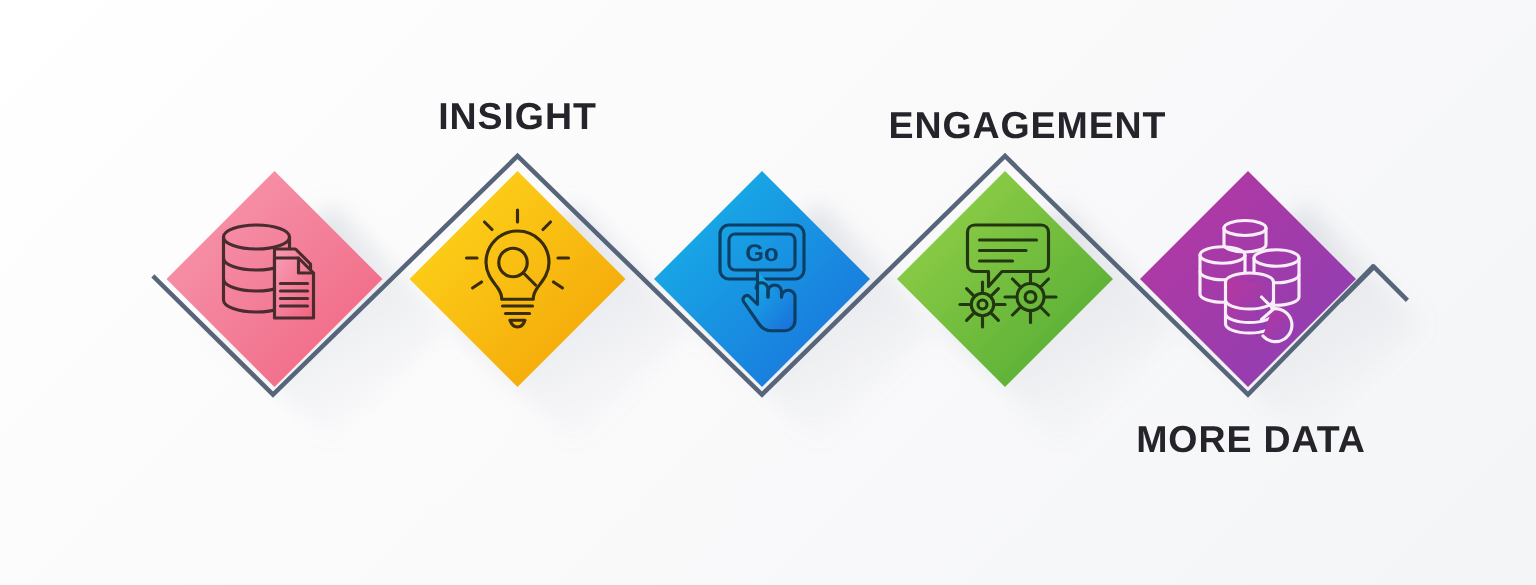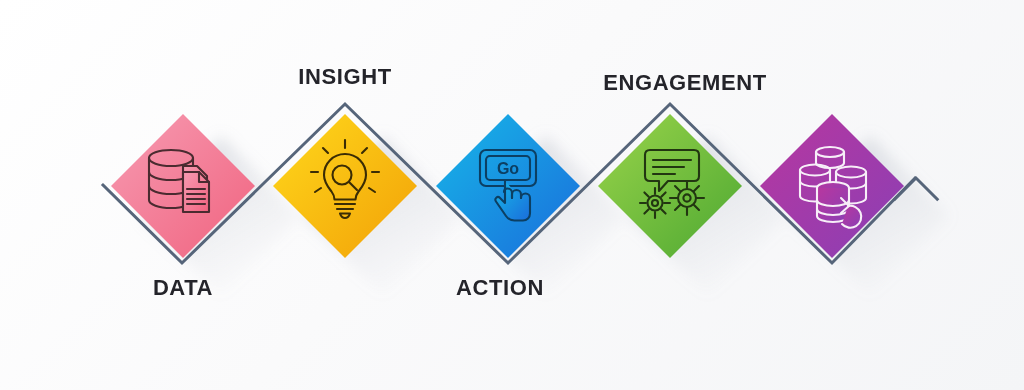--- a/index.html
+++ b/index.html
@@ -25,21 +25,21 @@
     left: 0;
     top: 0;
     width: 1024px;
     height: 390px;
     display: block;
   }
   .step-label {
     position: absolute;
     font-family: "Liberation Sans", sans-serif;
     font-weight: bold;
-    font-size: 22px;
+    font-size: 25px;
     letter-spacing: 0.6px;
     color: #24242a;
     white-space: nowrap;
     transform: translateX(-50%);
     text-align: center;
     line-height: 1;
   }
 </style>
 </head>
 <body>
@@ -193,18 +193,17 @@
         <path d="M817,188 L817,216 C817,219.3 824.2,222 833,222 C841.8,222 849,219.3 849,216 L849,188" fill="url(#gradMoreData)"></path>
         <path d="M817,200 C817,203.3 824.2,206 833,206 C841.8,206 849,203.3 849,200"></path>
         <path d="M817,209 C817,212.3 824.2,215 833,215 C841.8,215 849,212.3 849,209"></path>
 
         <path d="M848,206 A11,11 0 1 1 842,224" fill="url(#gradMoreData)"></path>
         <polyline points="841,198 849,206 841,213" fill="none"></polyline>
       </g>
     </g>
   </svg>
 
-  <div class="step-label" style="left:183px; top:277px;">DATA</div>
   <div class="step-label" style="left:345px; top:66px;">INSIGHT</div>
-  <div class="step-label" style="left:500px; top:277px;">ACTION</div>
   <div class="step-label" style="left:685px; top:72px;">ENGAGEMENT</div>
+  <div class="step-label" style="left:834px; top:281px;">MORE DATA</div>
 
 </div>
 
 </body></html>

